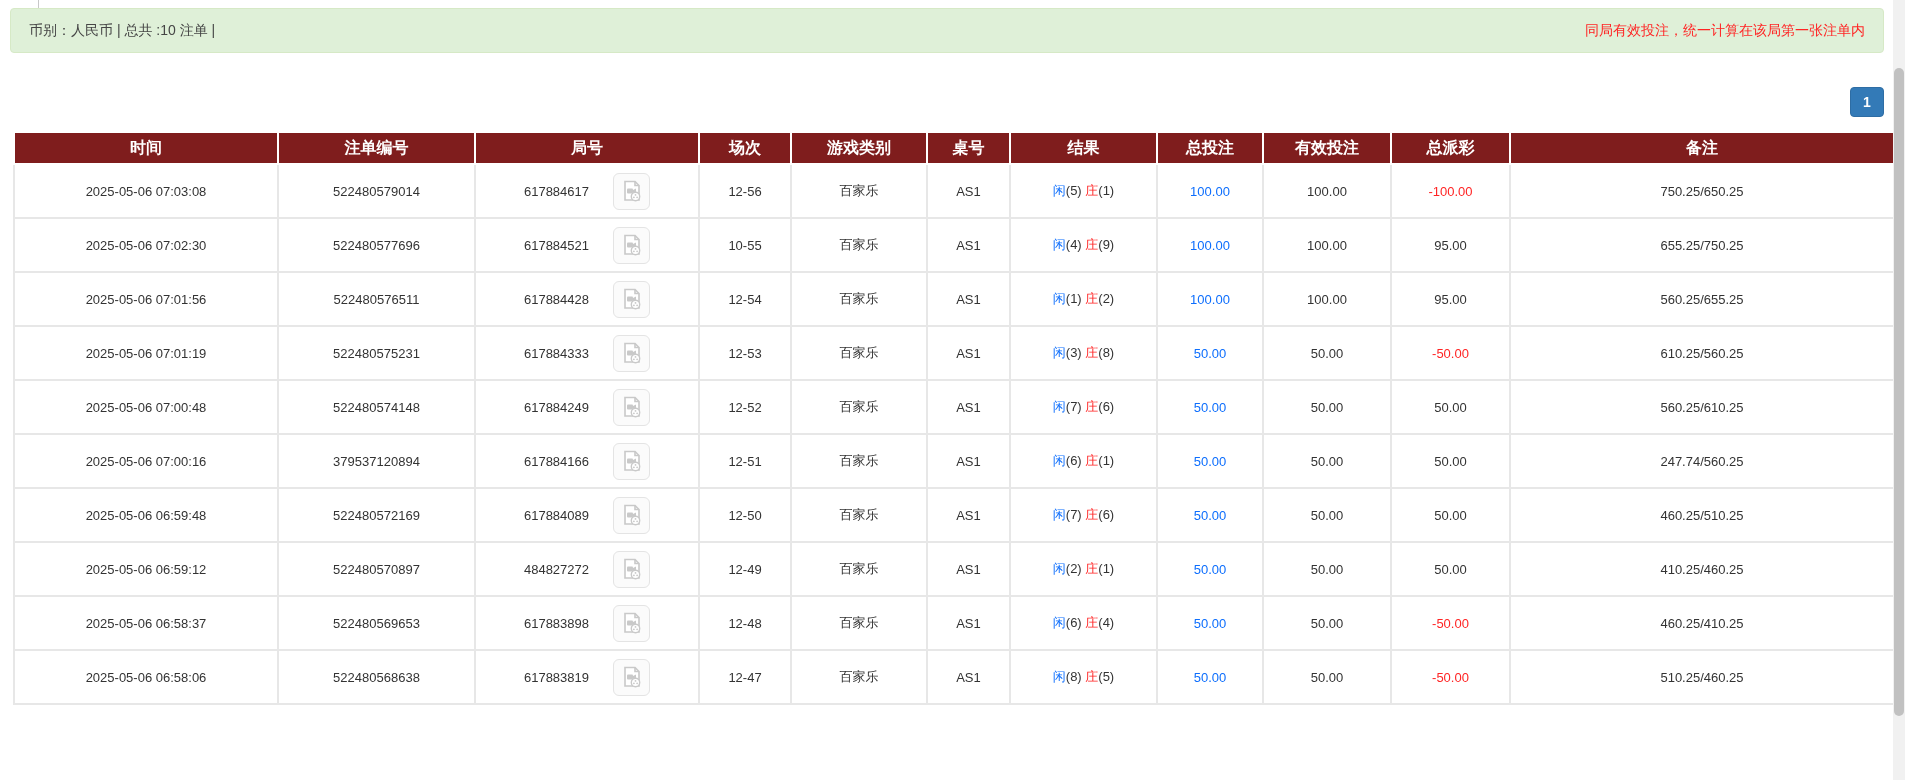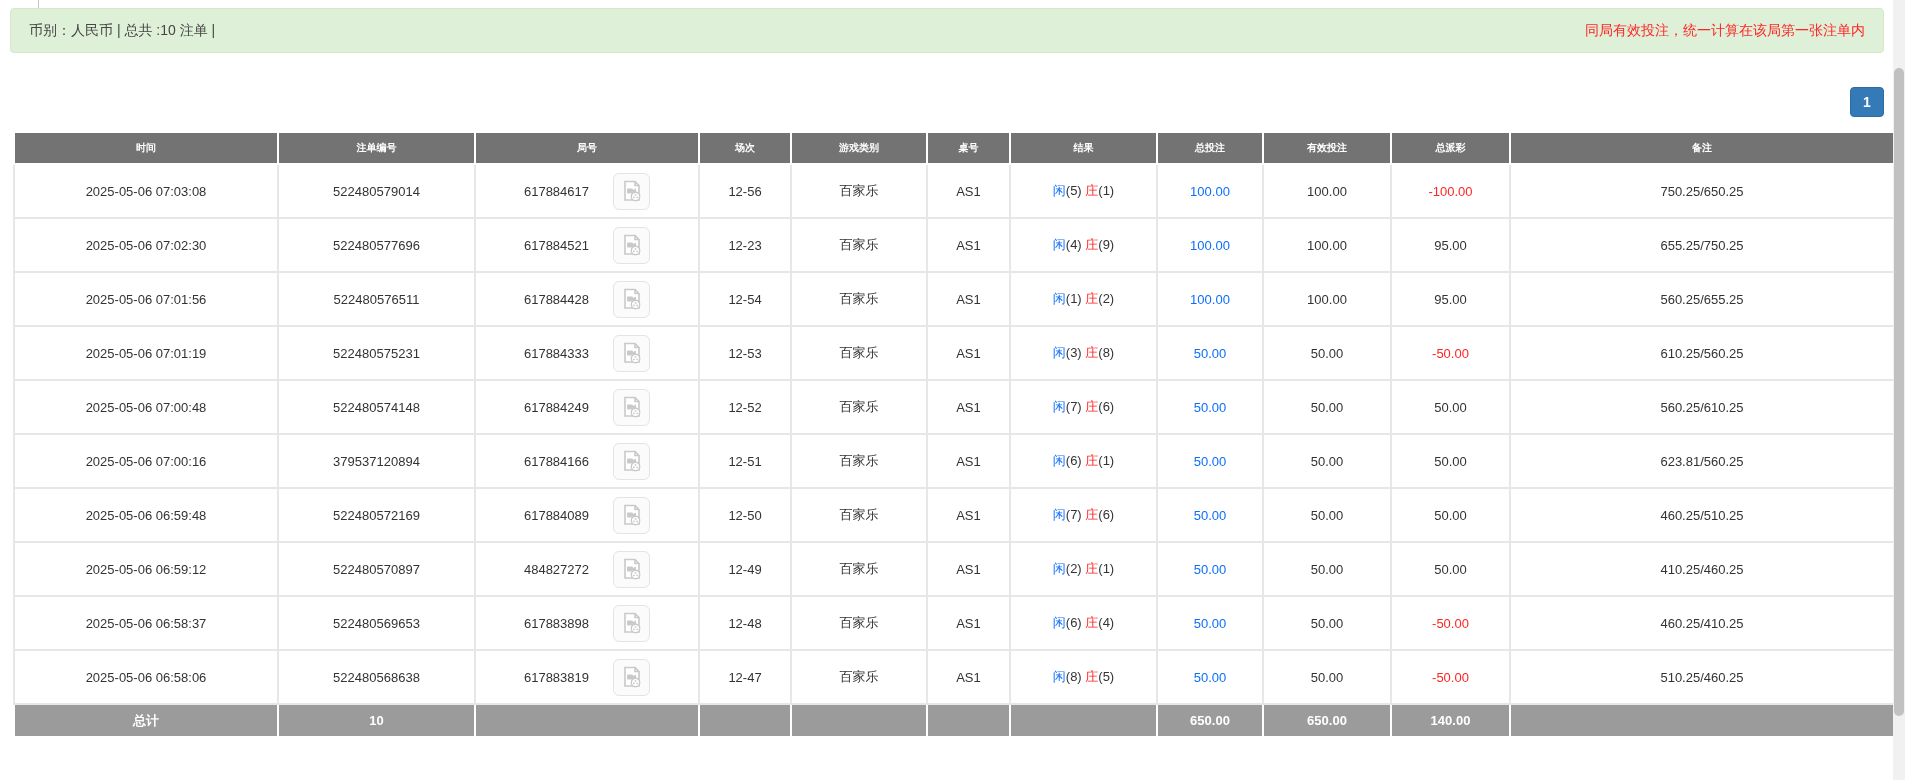--- a/index.html
+++ b/index.html
@@ -20,21 +20,21 @@
 
   
   .pagination { position:absolute; top:87px; right:21px; height:30px; }
   .page-btn { display:inline-block; min-width:34px; height:30px; line-height:28px;
               background:#337ab7; border:1px solid #2e6da4; border-radius:4px;
               color:#fff; font-size:14px; font-weight:bold; text-align:center; cursor:pointer; }
 
   
   .table-wrap { position:absolute; left:13px; top:131px; width:1880px; }
   table { border-collapse:collapse; table-layout:fixed; width:1880px; }
-  th { background:#737373; color:#fff; font-size:10px; font-weight:bold;
+  th { background:#7f1d1d; color:#fff; font-size:16px; font-weight:bold;
        height:32px; text-align:center; border:2px solid #fff; }
   td { background:#fff; font-size:13px; text-align:center; height:54px;
        border:2px solid #e7e7e7; overflow:hidden; white-space:nowrap; }
   tr.summary td { background:#9b9b9b; color:#fff; font-weight:bold; height:33px;
                   border:2px solid #fff; }
   .link-blue { color:#0d6efd; cursor:pointer; }
   .neg { color:#ff2424;margin-left:45px; }
   .res-player { color:#0d6efd; }
   .res-banker { color:#ff2424; }
   .res-num { color:#333; }
@@ -144,21 +144,21 @@
             <rect x="7" y="9.5" width="6" height="5" rx="1" fill="#c9c9c9"></rect>
             <path d="M13 11 L16 9.5 V14.5 L13 13 Z" fill="#c9c9c9"></path>
             <circle cx="15.5" cy="17.5" r="4.2" fill="#ffffff" stroke="#c9c9c9" stroke-width="1.4"></circle>
             <circle cx="15.5" cy="15.9" r="0.9" fill="#c9c9c9"></circle>
             <circle cx="13.9" cy="18.3" r="0.9" fill="#c9c9c9"></circle>
             <circle cx="17.1" cy="18.3" r="0.9" fill="#c9c9c9"></circle>
           </svg>
         </button>
       </span>
     </td>
-    <td>12-23</td>
+    <td>10-55</td>
     <td>百家乐</td>
     <td>AS1</td>
     <td>
       <span class="res-player">闲</span><span class="res-num">(4)</span>
       <span class="res-banker">庄</span><span class="res-num">(9)</span>
     </td>
     <td><span class="link-blue">100.00</span></td>
     <td>100.00</td>
     <td>95.00</td>
     <td>655.25/750.25</td>
@@ -286,21 +286,21 @@
     <td>12-51</td>
     <td>百家乐</td>
     <td>AS1</td>
     <td>
       <span class="res-player">闲</span><span class="res-num">(6)</span>
       <span class="res-banker">庄</span><span class="res-num">(1)</span>
     </td>
     <td><span class="link-blue">50.00</span></td>
     <td>50.00</td>
     <td>50.00</td>
-    <td>623.81/560.25</td>
+    <td>247.74/560.25</td>
   </tr>
 
   <tr>
     <td>2025-05-06 06:59:48</td>
     <td>522480572169</td>
     <td>
       <span class="round-cell-inner">
         <span>617884089</span>
         <button class="video-btn">
           <svg width="24" height="24" viewBox="0 0 24 24" fill="none">
@@ -422,33 +422,20 @@
       <span class="res-player">闲</span><span class="res-num">(8)</span>
       <span class="res-banker">庄</span><span class="res-num">(5)</span>
     </td>
     <td><span class="link-blue">50.00</span></td>
     <td>50.00</td>
     <td class="neg">-50.00</td>
     <td>510.25/460.25</td>
   </tr>
 
 
-  <tr class="summary">
-    <td>总计</td>
-    <td>10</td>
-    <td></td>
-    <td></td>
-    <td></td>
-    <td></td>
-    <td></td>
-    <td>650.00</td>
-    <td>650.00</td>
-    <td>140.00</td>
-    <td></td>
-  </tr>
 </tbody>
     </table>
   </div>
 
   <div class="scrollbar">
     <div class="scroll-thumb"></div>
   </div>
 
 </div>
 

